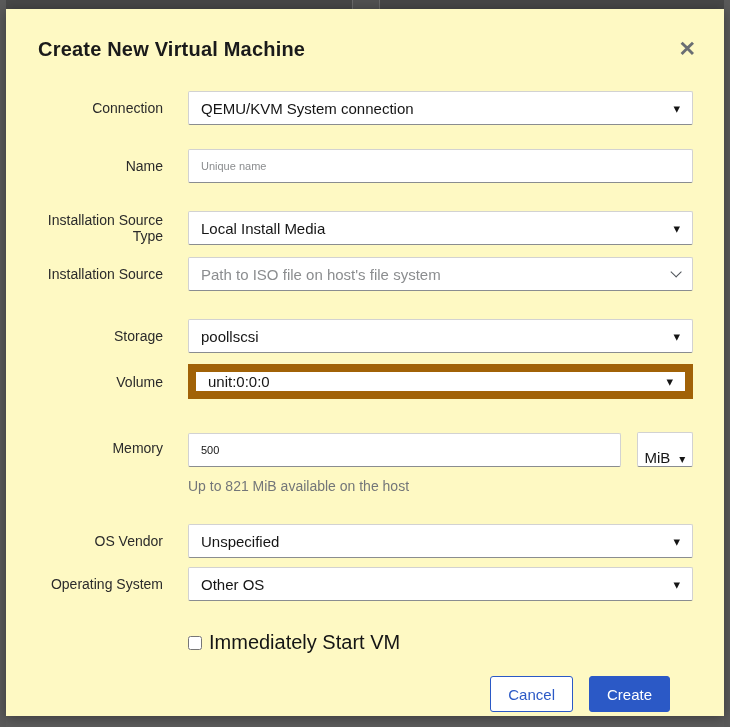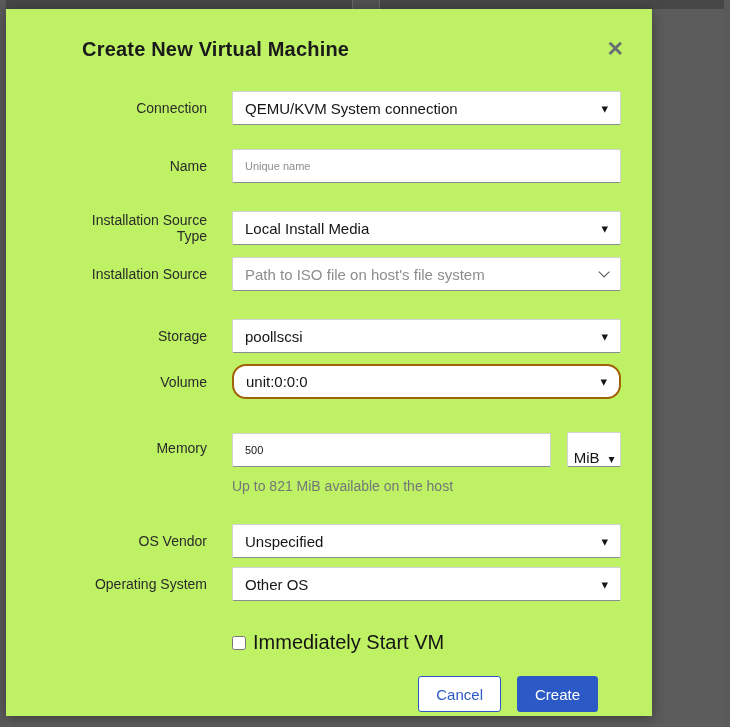--- a/index.html
+++ b/index.html
@@ -12,25 +12,24 @@
   
   .backdrop { position: absolute; inset: 0; background: #5c5c5c; }
   .masthead { position: absolute; left: 0; top: 0; width: 100%; height: 9px; background: #474747; }
   .masthead-tab { position: absolute; left: 352px; top: 0; width: 28px; height: 9px; background: #515151; border-left: 1px solid #6a6a6a; border-right: 1px solid #6a6a6a; }
   .side-strip { position: absolute; width: 6px; top: 0; bottom: 0; background: #5a5a5a; }
   .side-strip.left { left: 0; }
   .side-strip.right { right: 0; }
 
   
   .modal {
-    position: absolute; left: 6px; top: 9px; width: 646px; height: 707px;
-    background: #bef264;
+    position: absolute; left: 6px; top: 9px; width: 718px; height: 707px;
+    background: #fef9c3;
     box-shadow: 0 2px 12px rgba(0,0,0,.35);
     color: #151515;
-    padding-left: 44px;
   }
   .modal-header {
     padding: 29px 24px 0 32px;
     display: flex; align-items: flex-start; justify-content: space-between;
   }
   .modal-title { font-size: 20px; font-weight: 700; letter-spacing: .2px; color: #1a1a1a; }
   .close-btn {
     background: none; border: none; cursor: pointer;
     font-size: 21px; font-weight: 700; color: #6a6e73; line-height: 1;
     padding: 2px 4px; margin-top: -2px;
@@ -50,21 +49,21 @@
     width: 100%; height: 34px; background: #fff;
     border: 1px solid #d2d2d2; border-bottom-color: #8a8d90;
     border-radius: 2px;
     display: flex; align-items: center;
     padding: 0 12px; font-size: 15px; color: #151515;
     cursor: pointer;
   }
   .pf-select .value { flex: 1; white-space: nowrap; overflow: hidden; }
   .pf-select .caret { font-size: 13px; color: #151515; margin-left: 8px; }
   .pf-select.focused {
-    border: 2px solid #a16207; border-radius: 14px; height: 35px;
+    border: 8px solid #a16207; border-radius: 0; height: 35px;
   }
   .placeholder { color: #8b8d8f; }
   .chevron {
     width: 8px; height: 8px; border-right: 1.6px solid #4d5258; border-bottom: 1.6px solid #4d5258;
     transform: rotate(45deg) translateY(-3px); margin-right: 2px;
   }
   input.text-field {
     width: 100%; height: 34px;
     border: 1px solid #d2d2d2; border-bottom-color: #8a8d90; border-radius: 2px;
     padding: 0 12px; font-size: 11px; color: #151515;

